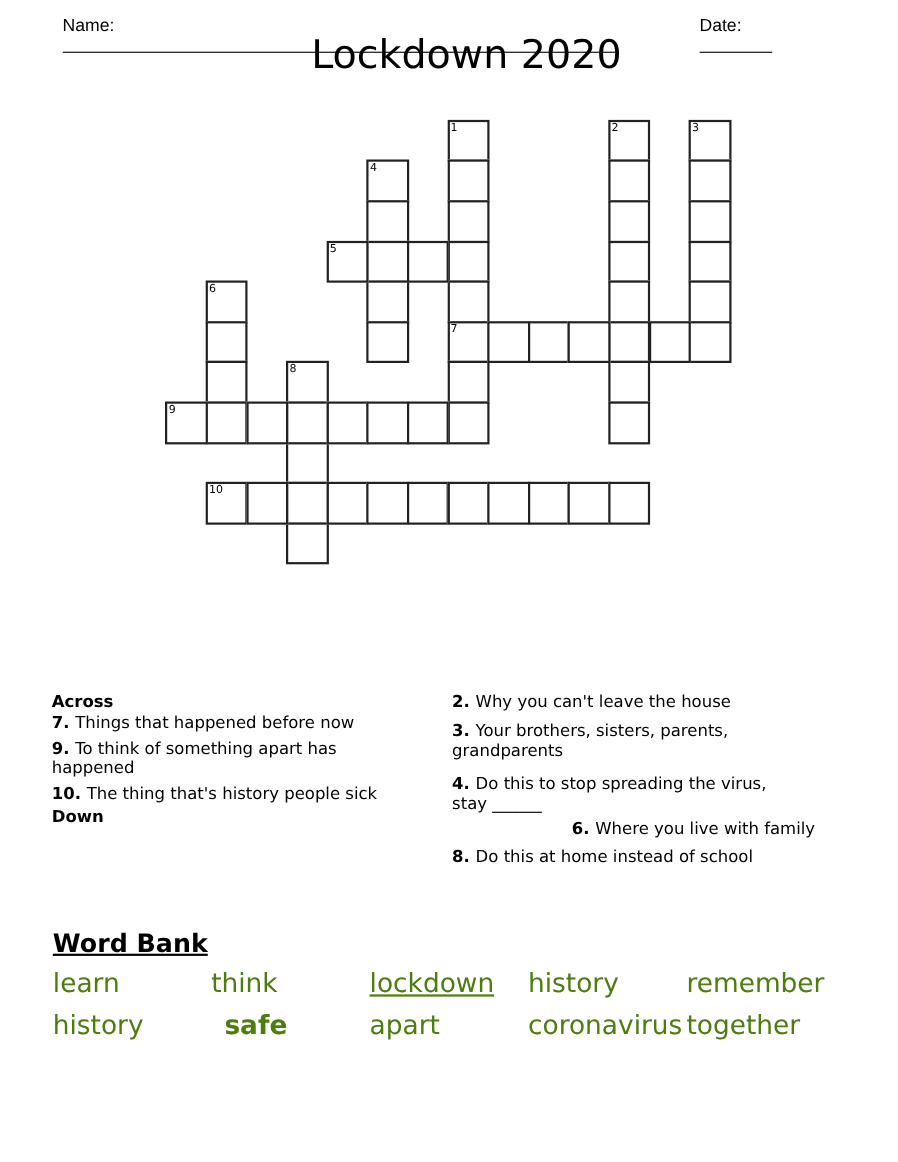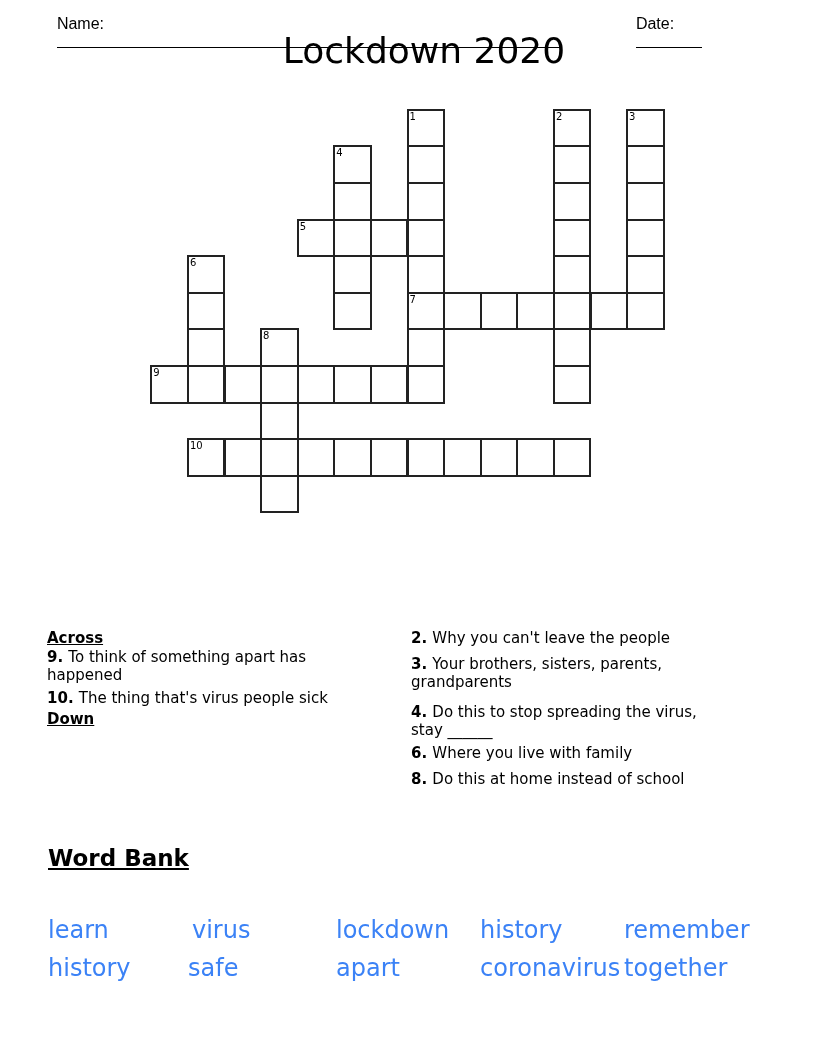--- a/index.html
+++ b/index.html
@@ -5,28 +5,28 @@
   html, body { margin: 0; padding: 0; background: #ffffff; }
   body { width: 816px; height: 1056px; position: relative; overflow: hidden; color: #000; }
   .hdr { position: absolute; top: -3px; font-family: "Liberation Sans", sans-serif; font-size: 16px; color: #000; white-space: pre; }
   .hdr .line { display: inline-block; border-bottom: 1px solid #000; height: 14px; vertical-align: baseline; }
   .title { position: absolute; top: 30px; left: 0; width: 816px; text-align: center;
            font-family: "DejaVu Sans", sans-serif; font-size: 36px; letter-spacing: 0px; color: #000; padding-left: 16px; }
   .grid { position: absolute; left: 0; top: 0; width: 816px; height: 560px; }
   .cell { position: absolute; width: 36.6px; height: 36.6px; box-sizing: border-box; border: 2px solid #222; background: #fff; }
   .num { position: absolute; left: 1px; top: 0px; font-family: "DejaVu Sans", sans-serif; font-size: 10px; line-height: 11px; color: #000; }
   .clues { position: absolute; top: 629px; font-family: "DejaVu Sans", sans-serif; font-size: 15px; color: #000; }
-  .clues .head { font-weight: bold; text-decoration: underline; font-size: 15px; line-height: 19px; }
+  .clues .head { font-weight: bold; font-size: 15px; line-height: 19px; }
   .clue { line-height: 18px; margin-bottom: 5px; }
   .clue .n { font-weight: bold; }
   .col-left { left: 47px; width: 345px; }
   .col-right { left: 411px; width: 330px; top: 629px; }
   .blank-line { display: inline-block; border-bottom: 1px solid #000; width: 110px; height: 12px; }
   .wb-title { position: absolute; left: 48px; top: 845px; font-family: "DejaVu Sans", sans-serif; font-size: 23px; font-weight: bold; text-decoration: underline; }
-  .wb-word { position: absolute; font-family: "DejaVu Sans", sans-serif; font-size: 24px; color: #3b82f6; margin-top: 36px; }
+  .wb-word { position: absolute; font-family: "DejaVu Sans", sans-serif; font-size: 24px; color: #4d7c0f; }
 </style>
 </head>
 <body>
 
 <div class="hdr" style="left:48px;">
   <span>Name:</span>
   <span class="line" style="width:505px;"></span>
 </div>
 <div class="hdr" style="left:627px;">
   <span>Date:</span>
@@ -110,36 +110,37 @@
     <div class="cell" style="left: 369.9px; top: 438.2px; width: 38.6px; height: 38.6px;"></div>
     <div class="cell" style="left: 406.5px; top: 438.2px; width: 38.6px; height: 38.6px;"></div>
     <div class="cell" style="left: 443.1px; top: 438.2px; width: 38.6px; height: 38.6px;"></div>
     <div class="cell" style="left: 479.7px; top: 438.2px; width: 38.6px; height: 38.6px;"></div>
     <div class="cell" style="left: 516.3px; top: 438.2px; width: 38.6px; height: 38.6px;"></div>
     <div class="cell" style="left: 552.9px; top: 438.2px; width: 38.6px; height: 38.6px;"></div>
   </div>
 
 <div class="clues col-left">
   <div class="head">Across</div>
+  <div class="clue"><span class="n">7</span><span class="n">. </span><span>Things that happened before now</span></div>
   <div class="clue" style="width:300px;"><span class="n">9</span><span class="n">. </span><span>To think of something apart has happened</span></div>
-  <div class="clue"><span class="n">10</span><span class="n">. </span><span>The thing that's virus people sick</span></div>
+  <div class="clue"><span class="n">10</span><span class="n">. </span><span>The thing that's history people sick</span></div>
   <div class="head" style="margin-top:-2px;">Down</div>
 </div>
 
 <div class="clues col-right">
-  <div class="clue" style="margin-bottom:8px;"><span class="n">2</span><span class="n">. </span><span>Why you can't leave the people</span></div>
+  <div class="clue" style="margin-bottom:8px;"><span class="n">2</span><span class="n">. </span><span>Why you can't leave the house</span></div>
   <div class="clue" style="width:300px;"><span class="n">3</span><span class="n">. </span><span>Your brothers, sisters, parents, grandparents</span></div>
   <div class="clue" style="width:320px;margin-top:12px;"><span class="n">4</span><span class="n">. </span><span>Do this to stop spreading the virus, stay ______</span></div>
-  <div class="clue" style="margin-bottom:8px;"><span class="n">6</span><span class="n">. </span><span>Where you live with family</span></div>
+  <div class="clue" style="margin-bottom:8px;text-align:right;"><span class="n">6</span><span class="n">. </span><span>Where you live with family</span></div>
   <div class="clue"><span class="n">8</span><span class="n">. </span><span>Do this at home instead of school</span></div>
 </div>
 
 <div class="wb-title">Word Bank</div>
 <div class="wb-word" style="left:48px; top:880px;">learn</div>
-<div class="wb-word" style="left:192px; top:880px;">virus</div>
-<div class="wb-word" style="left:336px; top:880px;">lockdown</div>
+<div class="wb-word" style="left:192px; top:880px;">think</div>
+<div class="wb-word" style="left:336px; top:880px;text-decoration:underline;">lockdown</div>
 <div class="wb-word" style="left:480px; top:880px;">history</div>
 <div class="wb-word" style="left:624px; top:880px;">remember</div>
 <div class="wb-word" style="left:48px; top:918px;">history</div>
-<div class="wb-word" style="left:188px; top:918px;">safe</div>
+<div class="wb-word" style="left:204px; top:918px;font-weight:bold;">safe</div>
 <div class="wb-word" style="left:336px; top:918px;">apart</div>
 <div class="wb-word" style="left:480px; top:918px;">coronavirus</div>
 <div class="wb-word" style="left:624px; top:918px;">together</div>
 
 </body></html>

